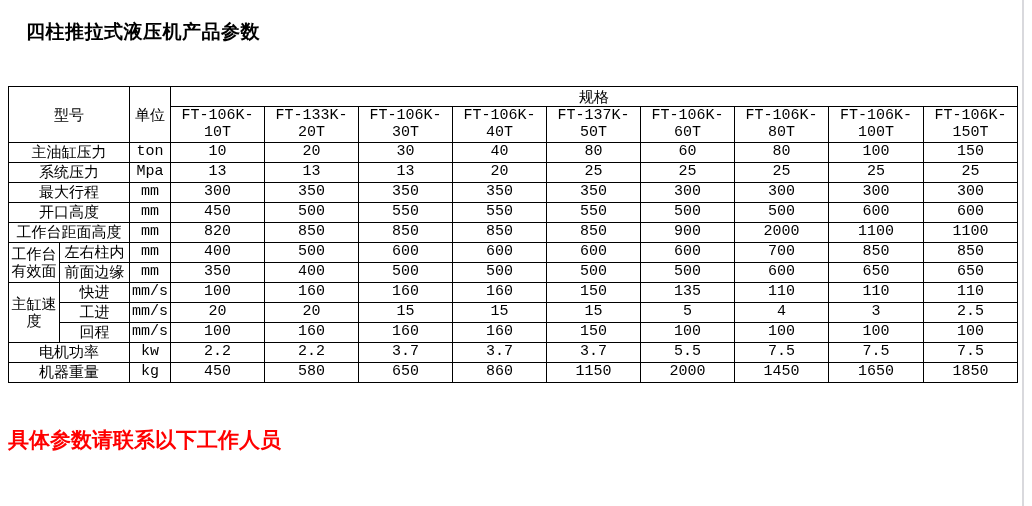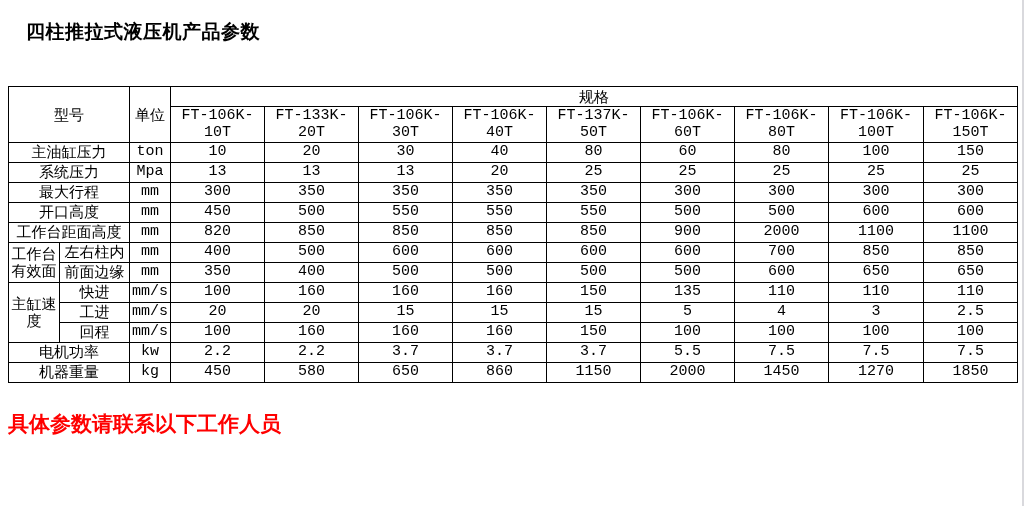--- a/index.html
+++ b/index.html
@@ -40,21 +40,21 @@
     overflow: hidden;
   }
   td.mono {
     font-family: "Liberation Mono", monospace;
     font-size: 13px;
     letter-spacing: 0;
   }
   td.grp { line-height: 1.2; margin-top: 20px; }
   .contact-note {
     position: absolute;
-    left: 8px; top: 410px;
+    left: 8px; top: 426px;
     font-size: 21px;
     font-weight: 700;
     color: #ff0000;
     white-space: nowrap;
   }
   .scrollbar {
     position: absolute;
     top: 0; right: 8px;
     width: 2px; height: 506px;
     background: #d9d9dd;
@@ -257,21 +257,21 @@
     <tr>
       <td colspan="2">机器重量</td>
       <td class="mono">kg</td>
       <td class="mono">450</td>
       <td class="mono">580</td>
       <td class="mono">650</td>
       <td class="mono">860</td>
       <td class="mono">1150</td>
       <td class="mono">2000</td>
       <td class="mono">1450</td>
-      <td class="mono">1270</td>
+      <td class="mono">1650</td>
       <td class="mono">1850</td>
     </tr>
   </tbody>
 </table>
 
 <div class="contact-note">具体参数请联系以下工作人员</div>
 
 <div class="scrollbar"></div>
 
 </body></html>

